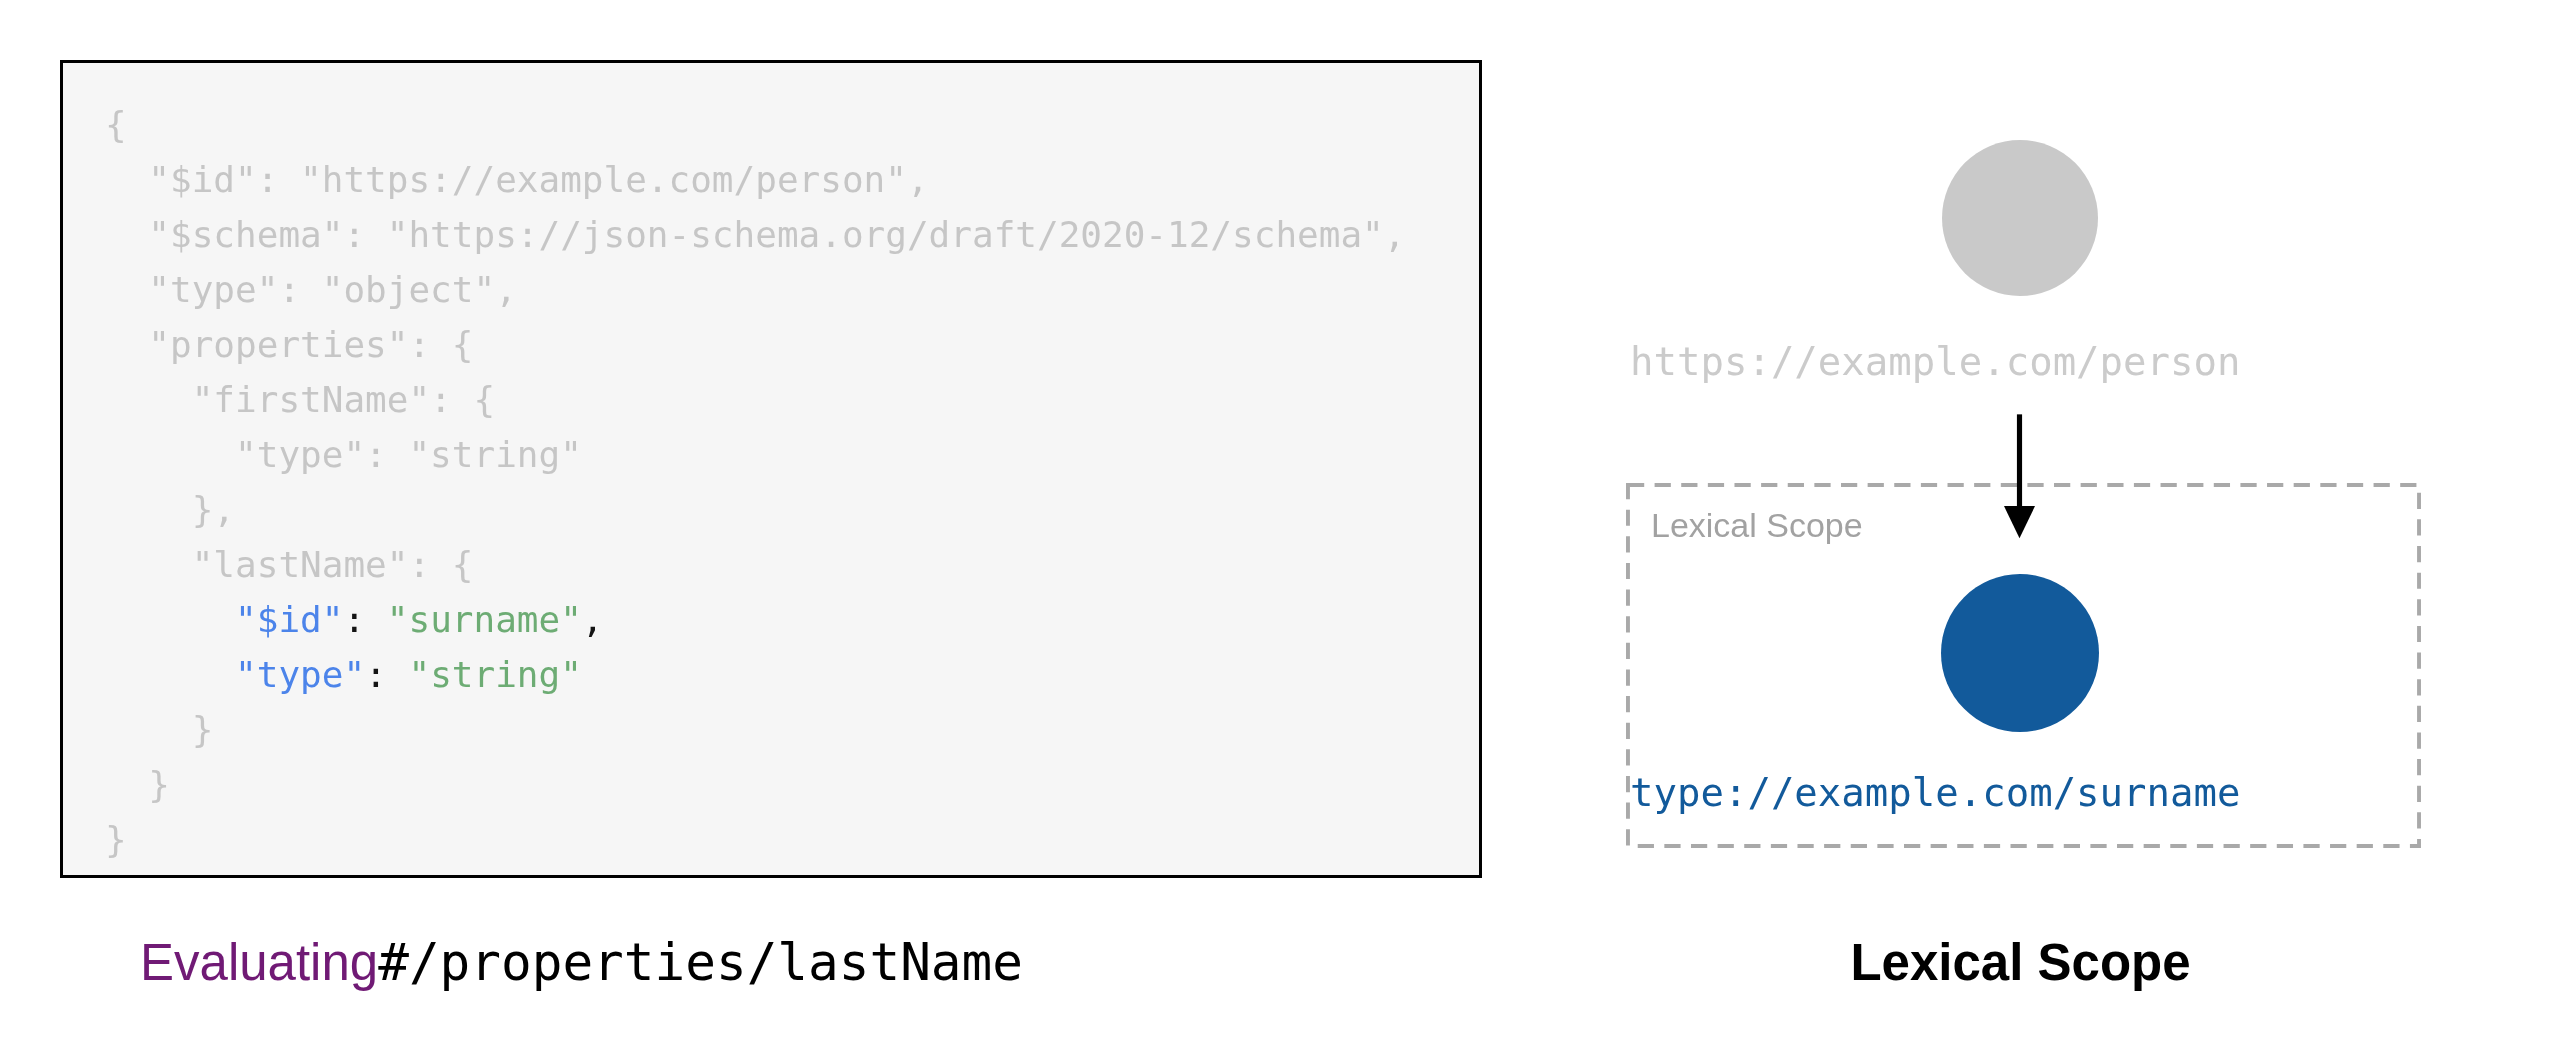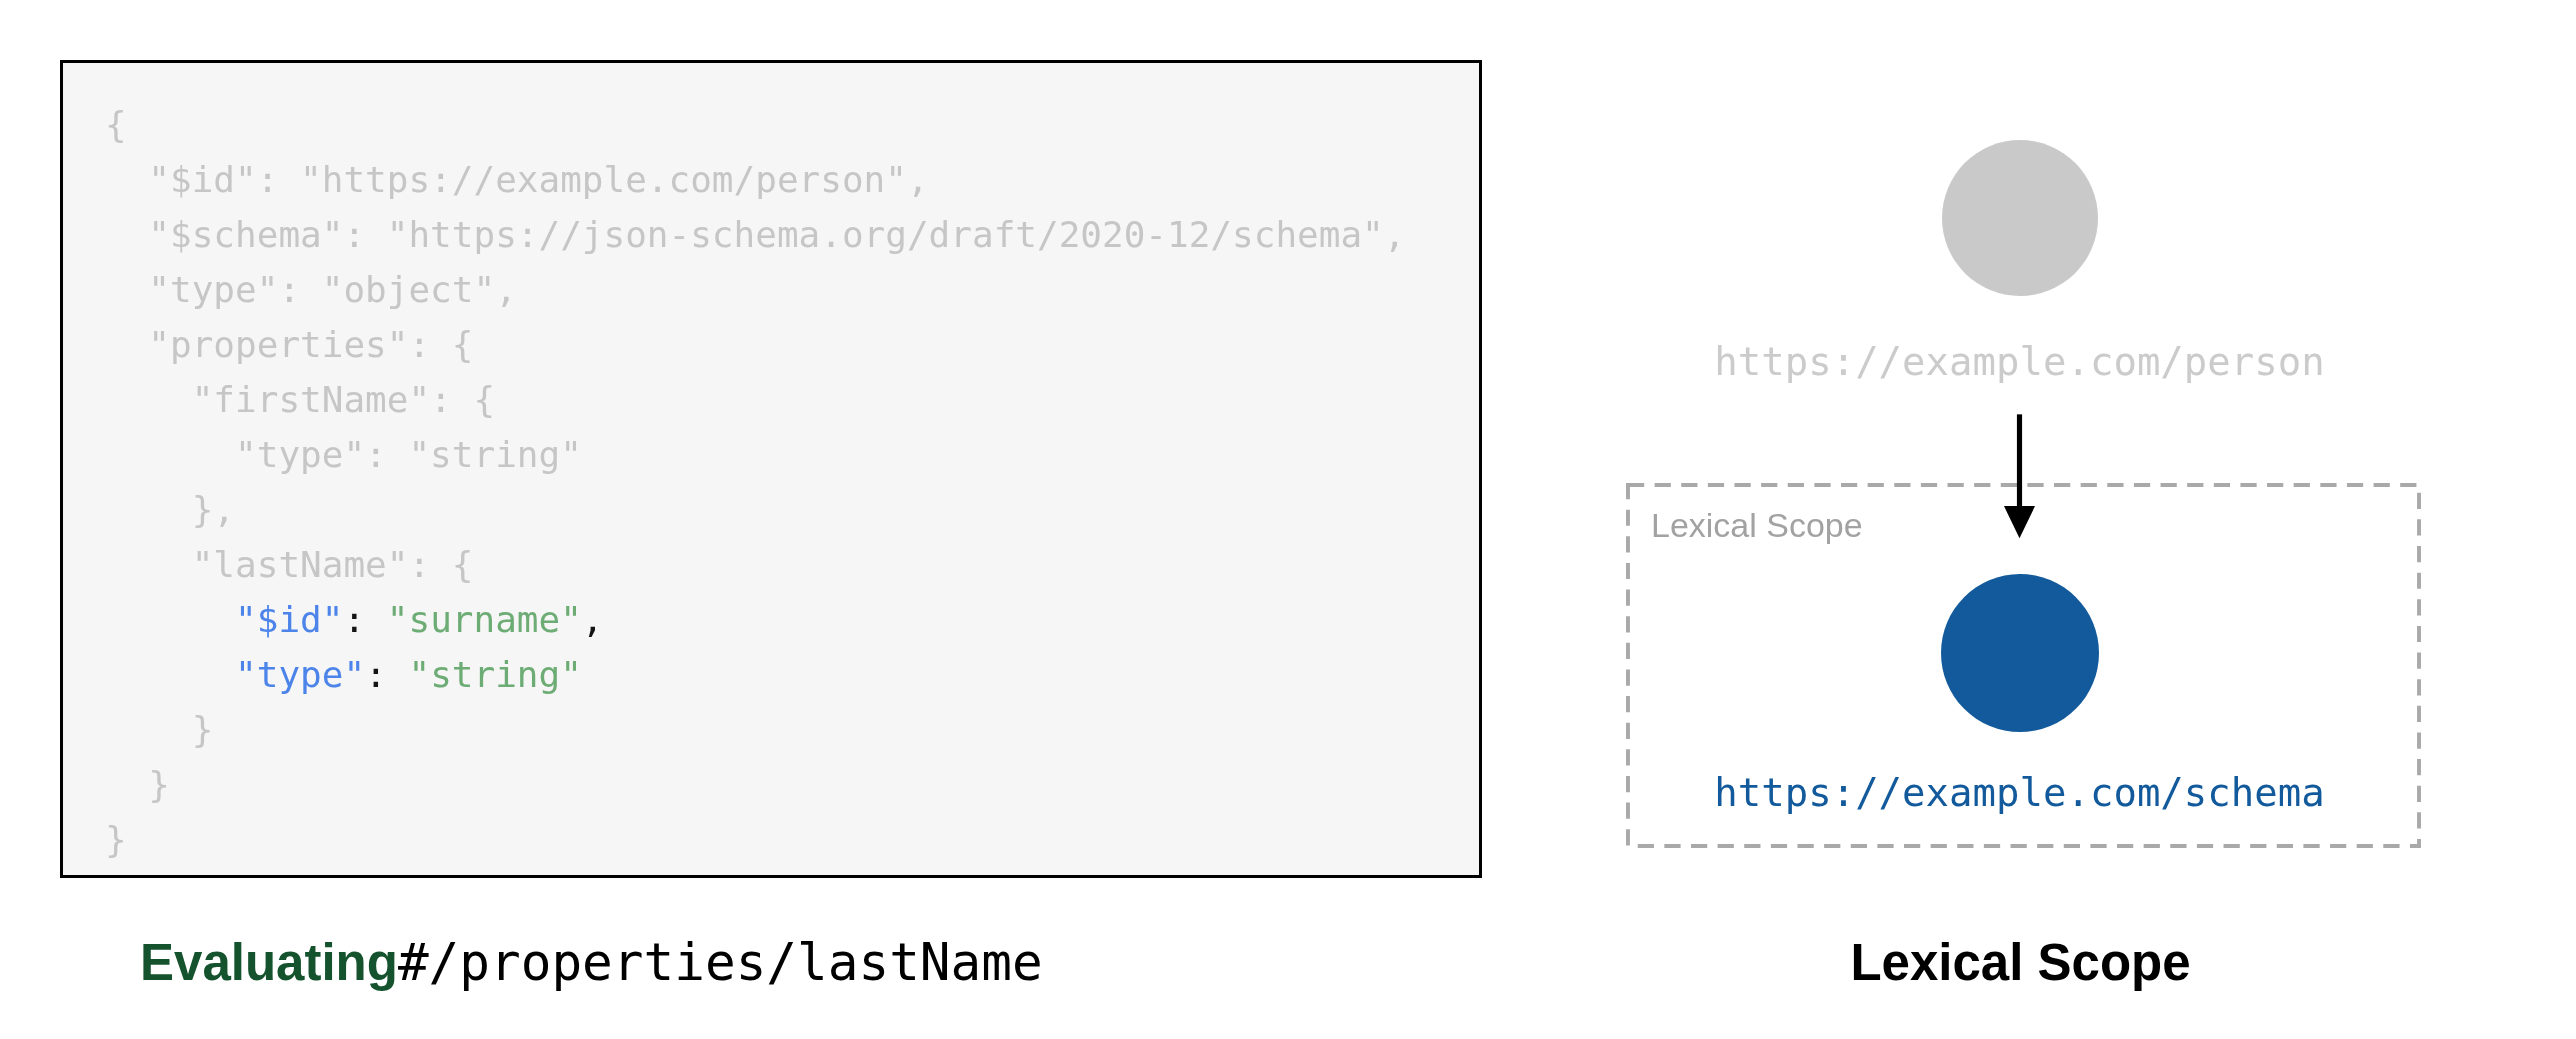--- a/index.html
+++ b/index.html
@@ -46,23 +46,23 @@
   
   .caption {
     position: absolute;
     top: 937px;
     line-height: 52px;
     white-space: nowrap;
   }
   .caption-left { left: 140px; }
   .cap-bold {
     font-family: "Liberation Sans", sans-serif;
-    font-weight: bold;
+    font-weight: normal;
     font-size: 51px;
-    color: #14532d;
+    color: #701a75;
     margin-top: 35px;
   }
   .cap-mono {
     font-family: "DejaVu Sans Mono", "Liberation Mono", monospace;
     font-size: 51px;
     color: #000000;
   }
   .caption-right {
     left: 1623px;
     width: 795px;
@@ -89,21 +89,21 @@
     left: 1941px;
     top: 574px;
     width: 158px;
     height: 158px;
     background: var(--circle-blue, #125a9b);
   }
   .url-label {
     position: absolute;
     left: 1630px;
     width: 779px;
-    text-align: center;
+    text-align: left;
     font-family: "DejaVu Sans Mono", "Liberation Mono", monospace;
     font-size: 39px;
     line-height: 47px;
     white-space: nowrap;
   }
   .parent-url { top: 338px; color: var(--gray-label, #cbcbcb); }
   .child-url  { top: 769px; color: var(--blue-label, #125a9b); }
 
   .arrow {
     position: absolute;
@@ -160,18 +160,18 @@
   </svg>
 
   <svg class="scope-box" width="795" height="365" viewBox="0 0 1224 562" aria-hidden="true">
     <rect x="3" y="3" width="1218" height="556"></rect>
   </svg>
 
   <div class="scope-label">Lexical Scope</div>
 
   <div class="circle blue-circle"></div>
 
-  <div class="url-label child-url">https://example.com/schema</div>
+  <div class="url-label child-url">type://example.com/surname</div>
 
   <div class="caption caption-right">Lexical Scope</div>
 
 </div>
 
 
 </body></html>

